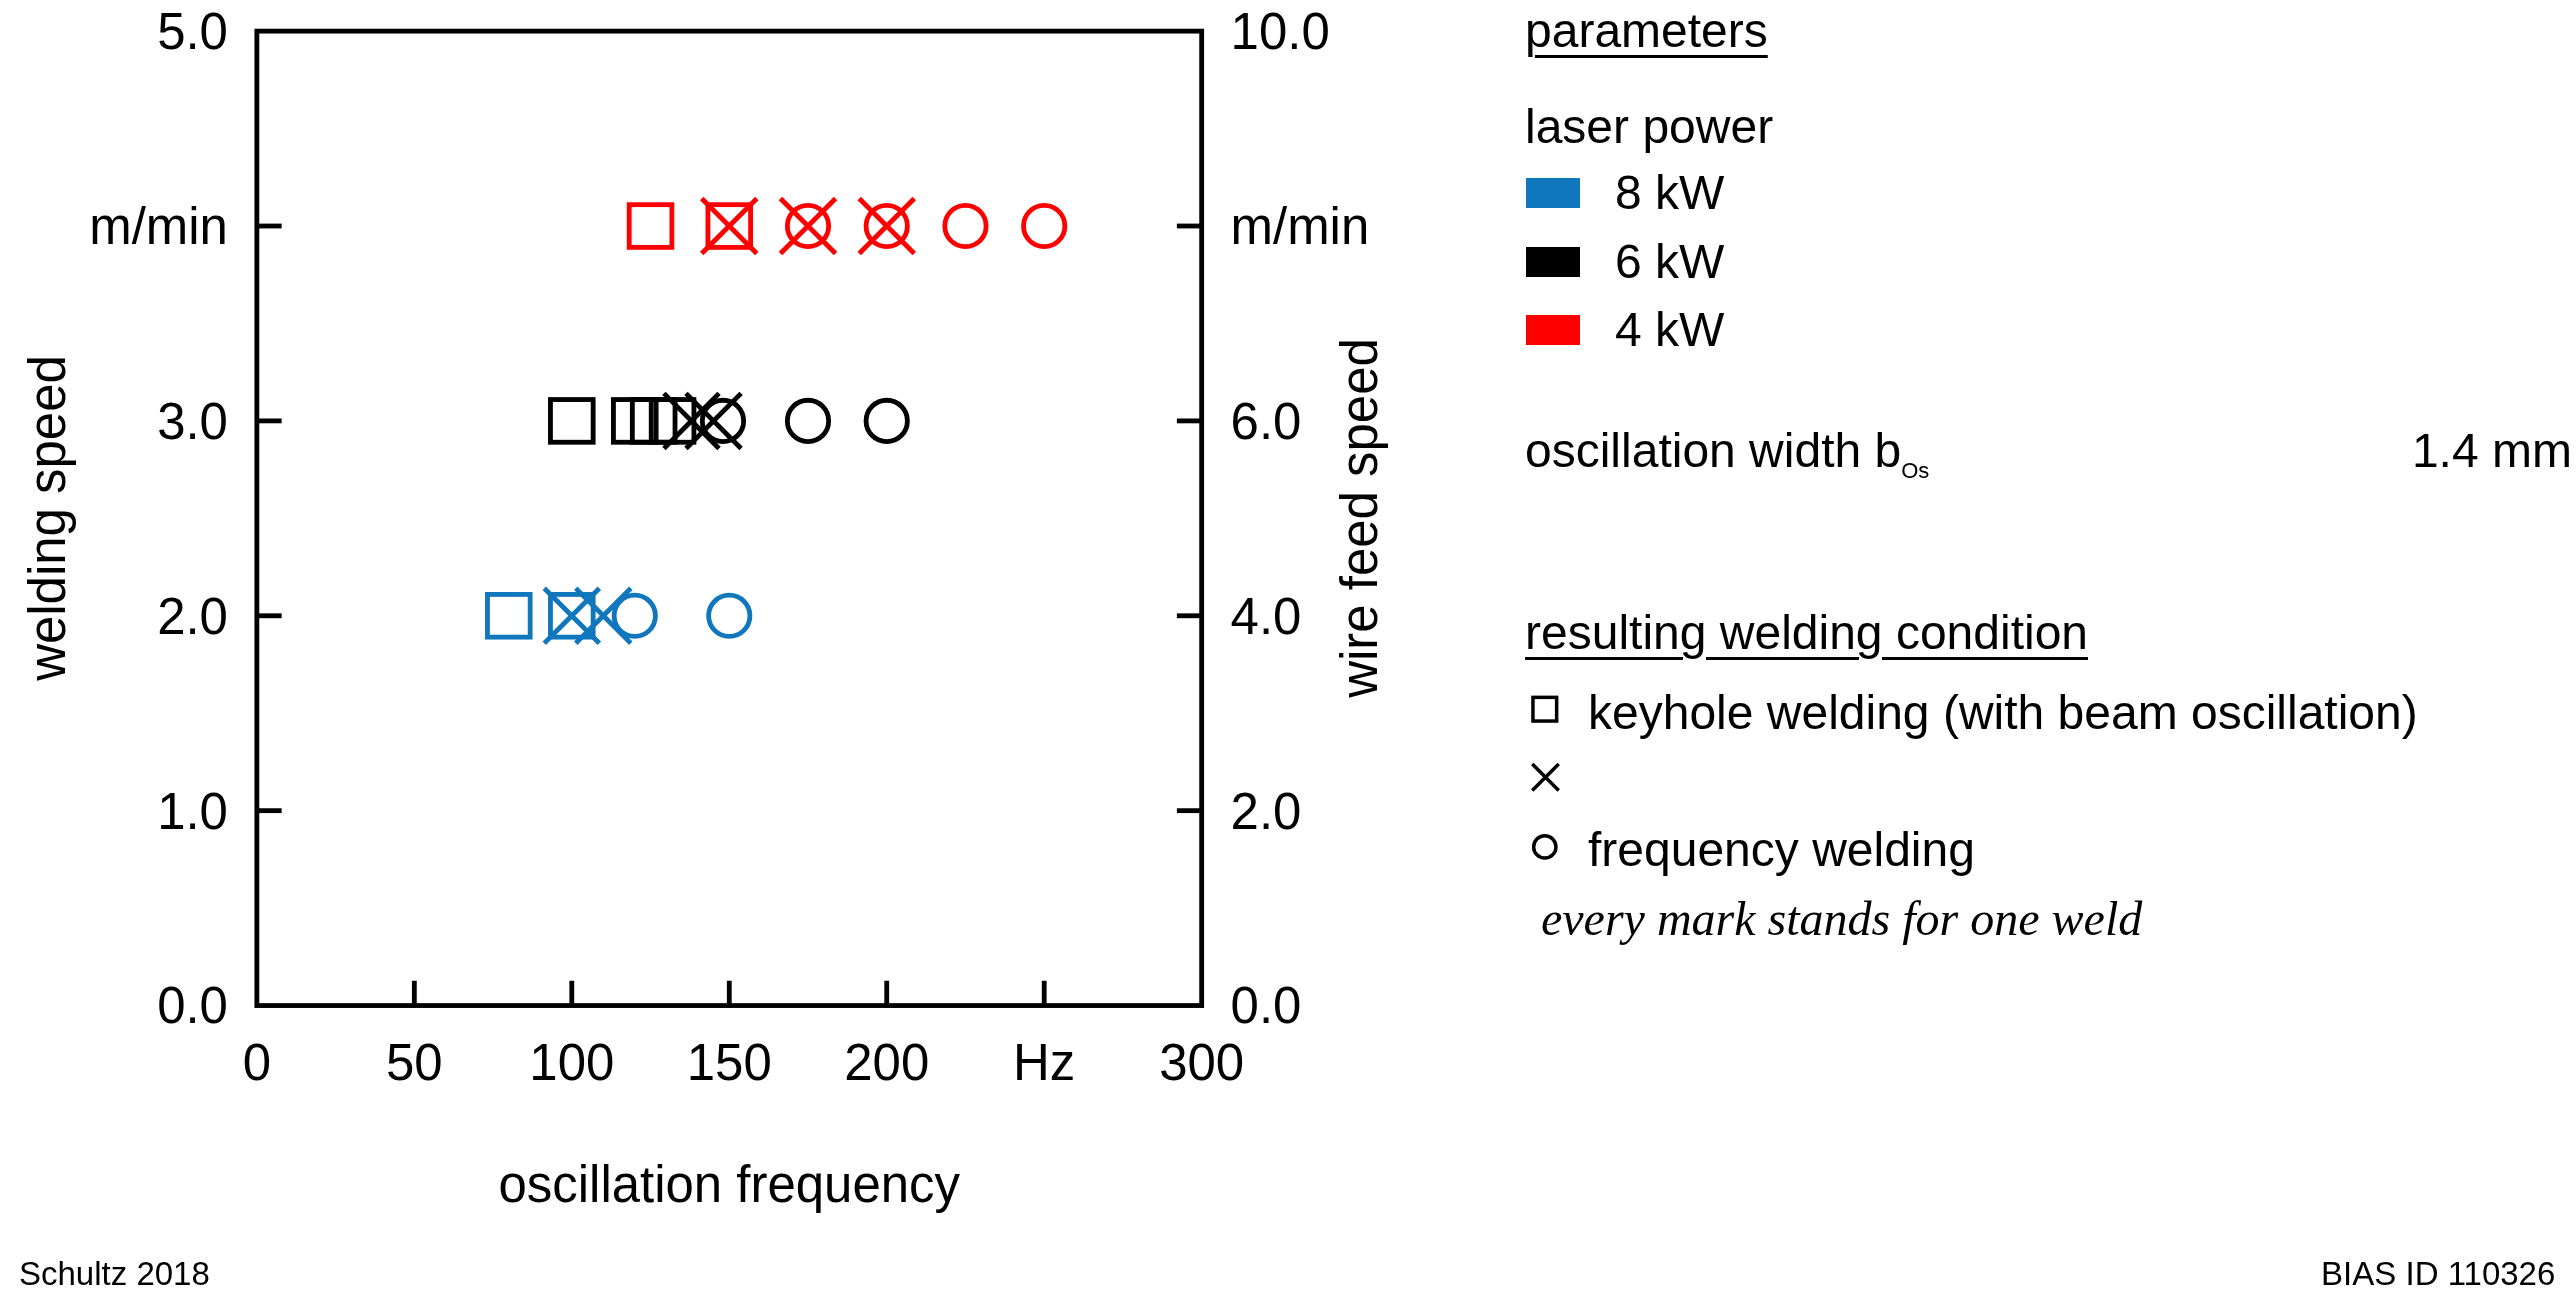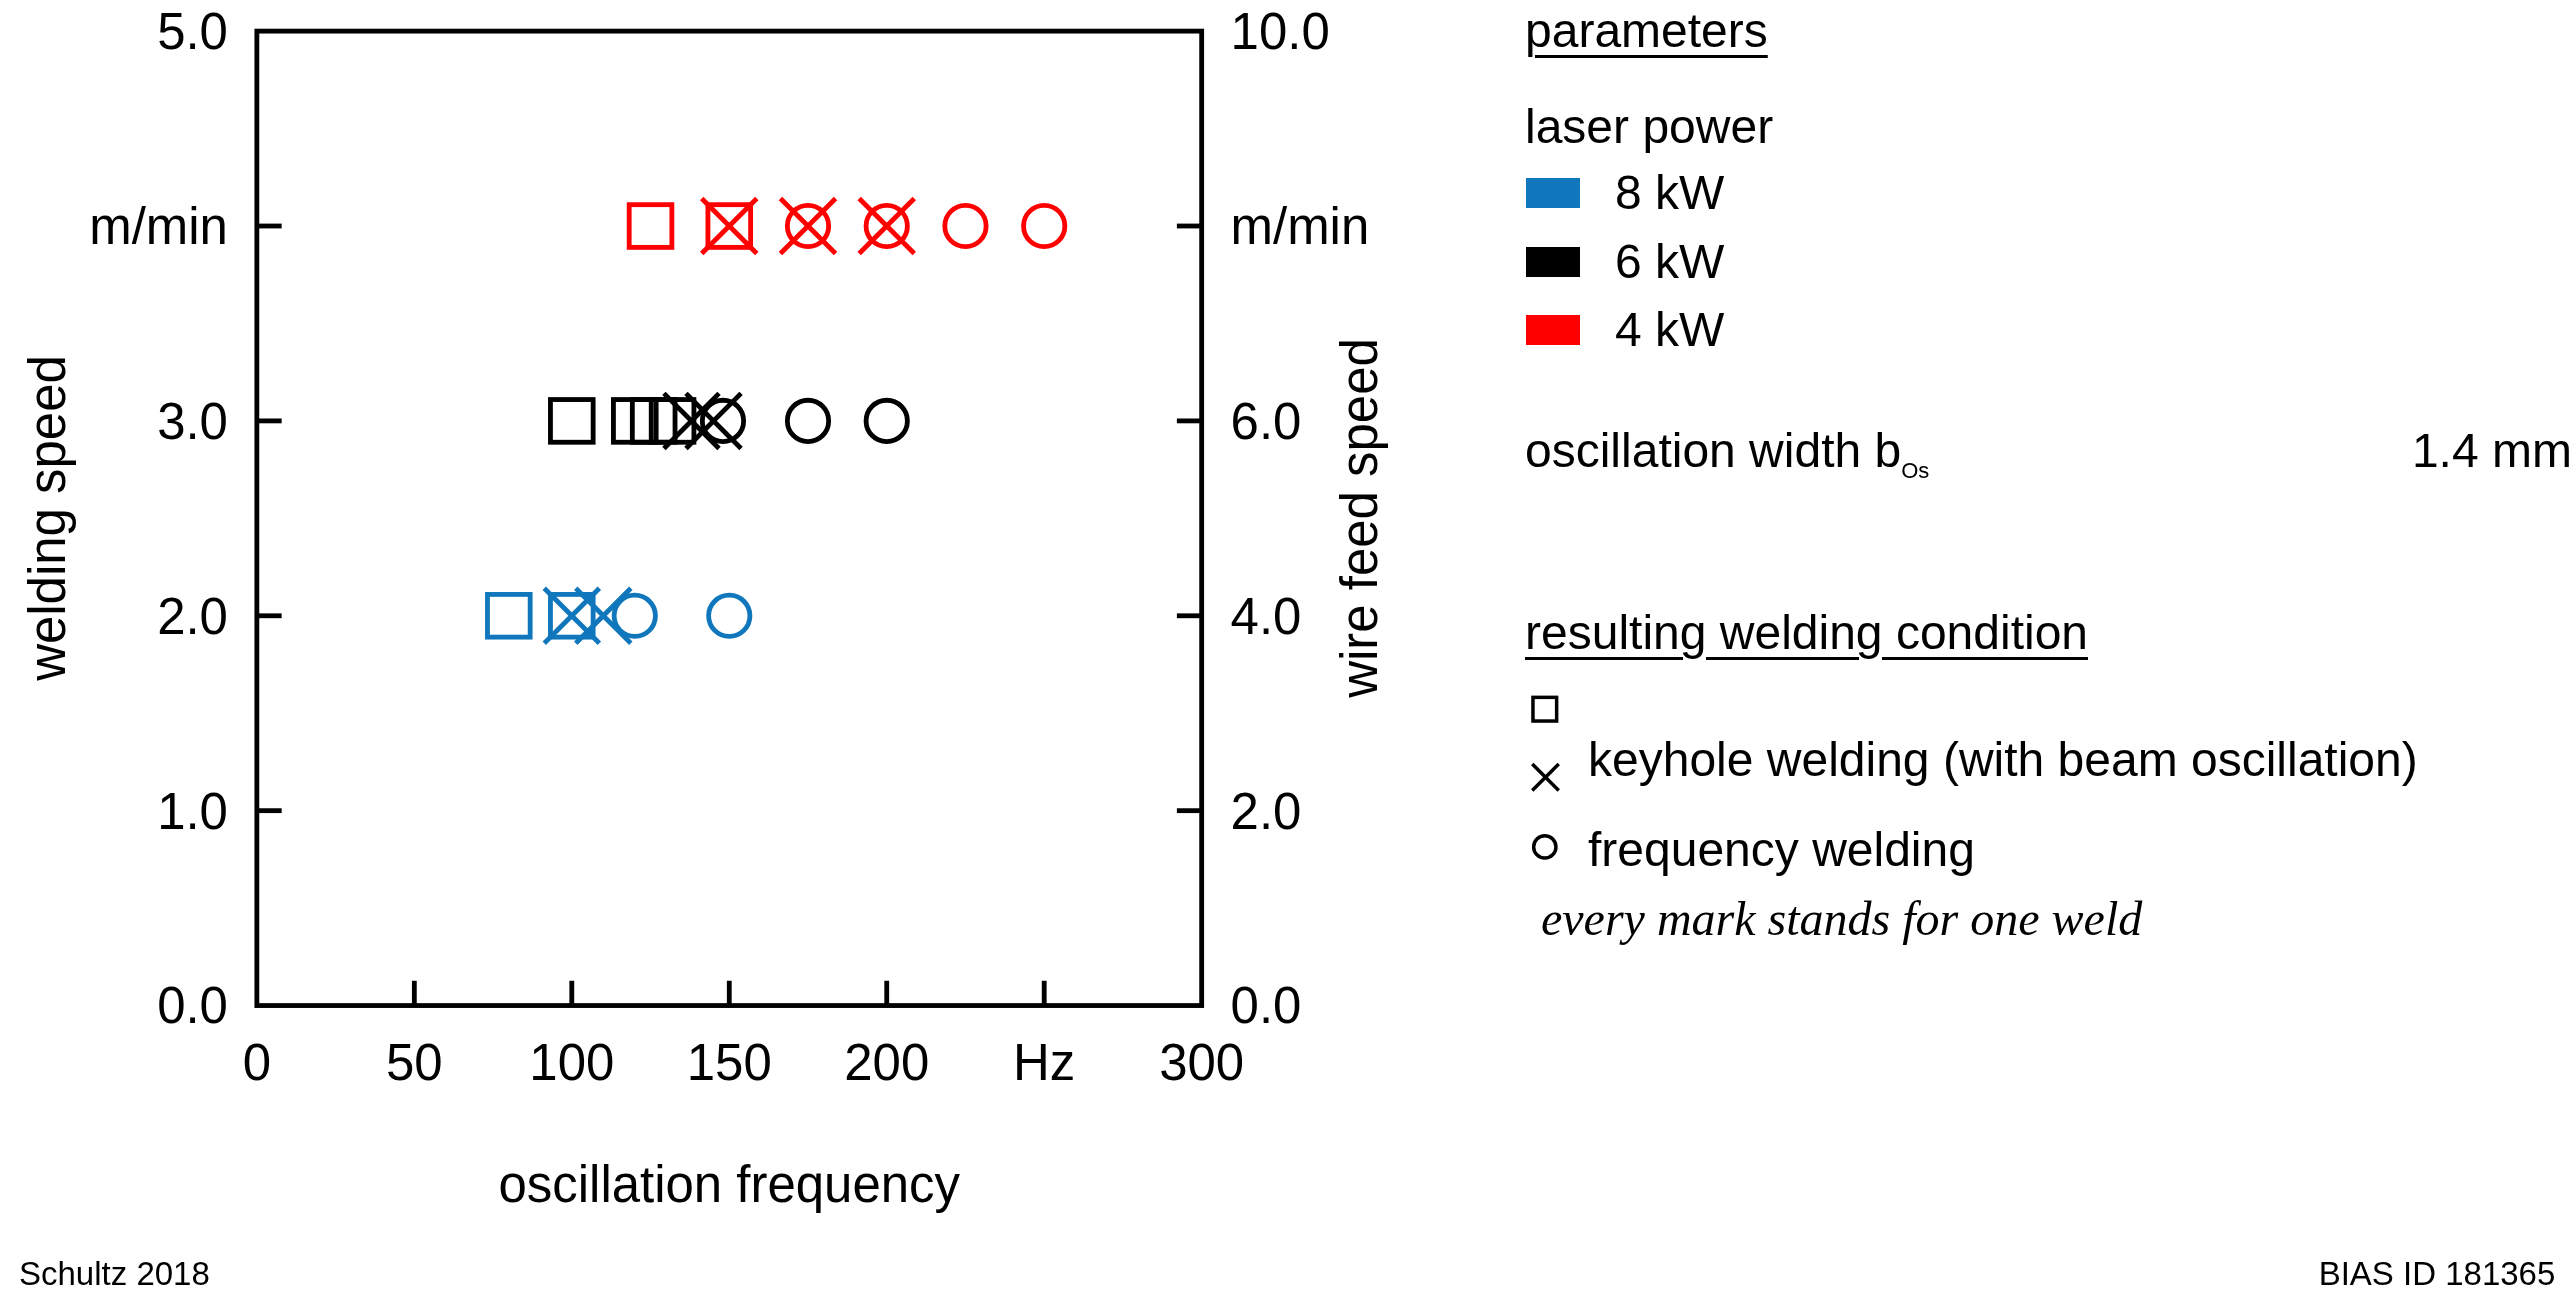--- a/index.html
+++ b/index.html
@@ -209,32 +209,32 @@
 
     <div class="legend-line" style="left:0px; top:427px;"><span>oscillation width b</span><span class="sub">Os</span></div>
 
     <div class="legend-line" style="right:4.1px; top:427px;">1.4 mm</div>
 
     <div class="legend-line underlined" style="left:0px; top:609px;">resulting welding condition</div>
 
     <svg class="legend-mark" style="left:1.4px; top:689px;" viewBox="0 0 56 56">
       <rect x="10" y="12" width="34" height="34" fill="none" stroke="#000" stroke-width="5"></rect>
     </svg>
-    <div class="legend-line" style="left:63px; top:689px;margin-top:47px;">keyhole welding (with beam oscillation)</div>
+    <div class="legend-line" style="left:63px; top:689px;">keyhole welding (with beam oscillation)</div>
 
     <svg class="legend-mark" style="left:1.4px; top:757px;" viewBox="0 0 56 56">
       <line x1="9" y1="10" x2="47" y2="48" stroke="#000" stroke-width="5"></line>
       <line x1="47" y1="10" x2="9" y2="48" stroke="#000" stroke-width="5"></line>
     </svg>
 
     <svg class="legend-mark" style="left:1.4px; top:826px;" viewBox="0 0 56 56">
       <circle cx="27" cy="30" r="16" fill="none" stroke="#000" stroke-width="5"></circle>
     </svg>
     <div class="legend-line" style="left:63px; top:826px;">frequency welding</div>
 
     <div class="legend-line italic" style="left:16px; top:895px;font-family:Liberation Serif, serif;">every mark stands for one weld</div>
   </div>
 
   <div class="footer-text" id="footer-left">Schultz 2018</div>
-  <div class="footer-text" id="footer-right">BIAS ID 181365</div>
+  <div class="footer-text" id="footer-right">BIAS ID 110326</div>
 
 </div>
 
 
 </body></html>

